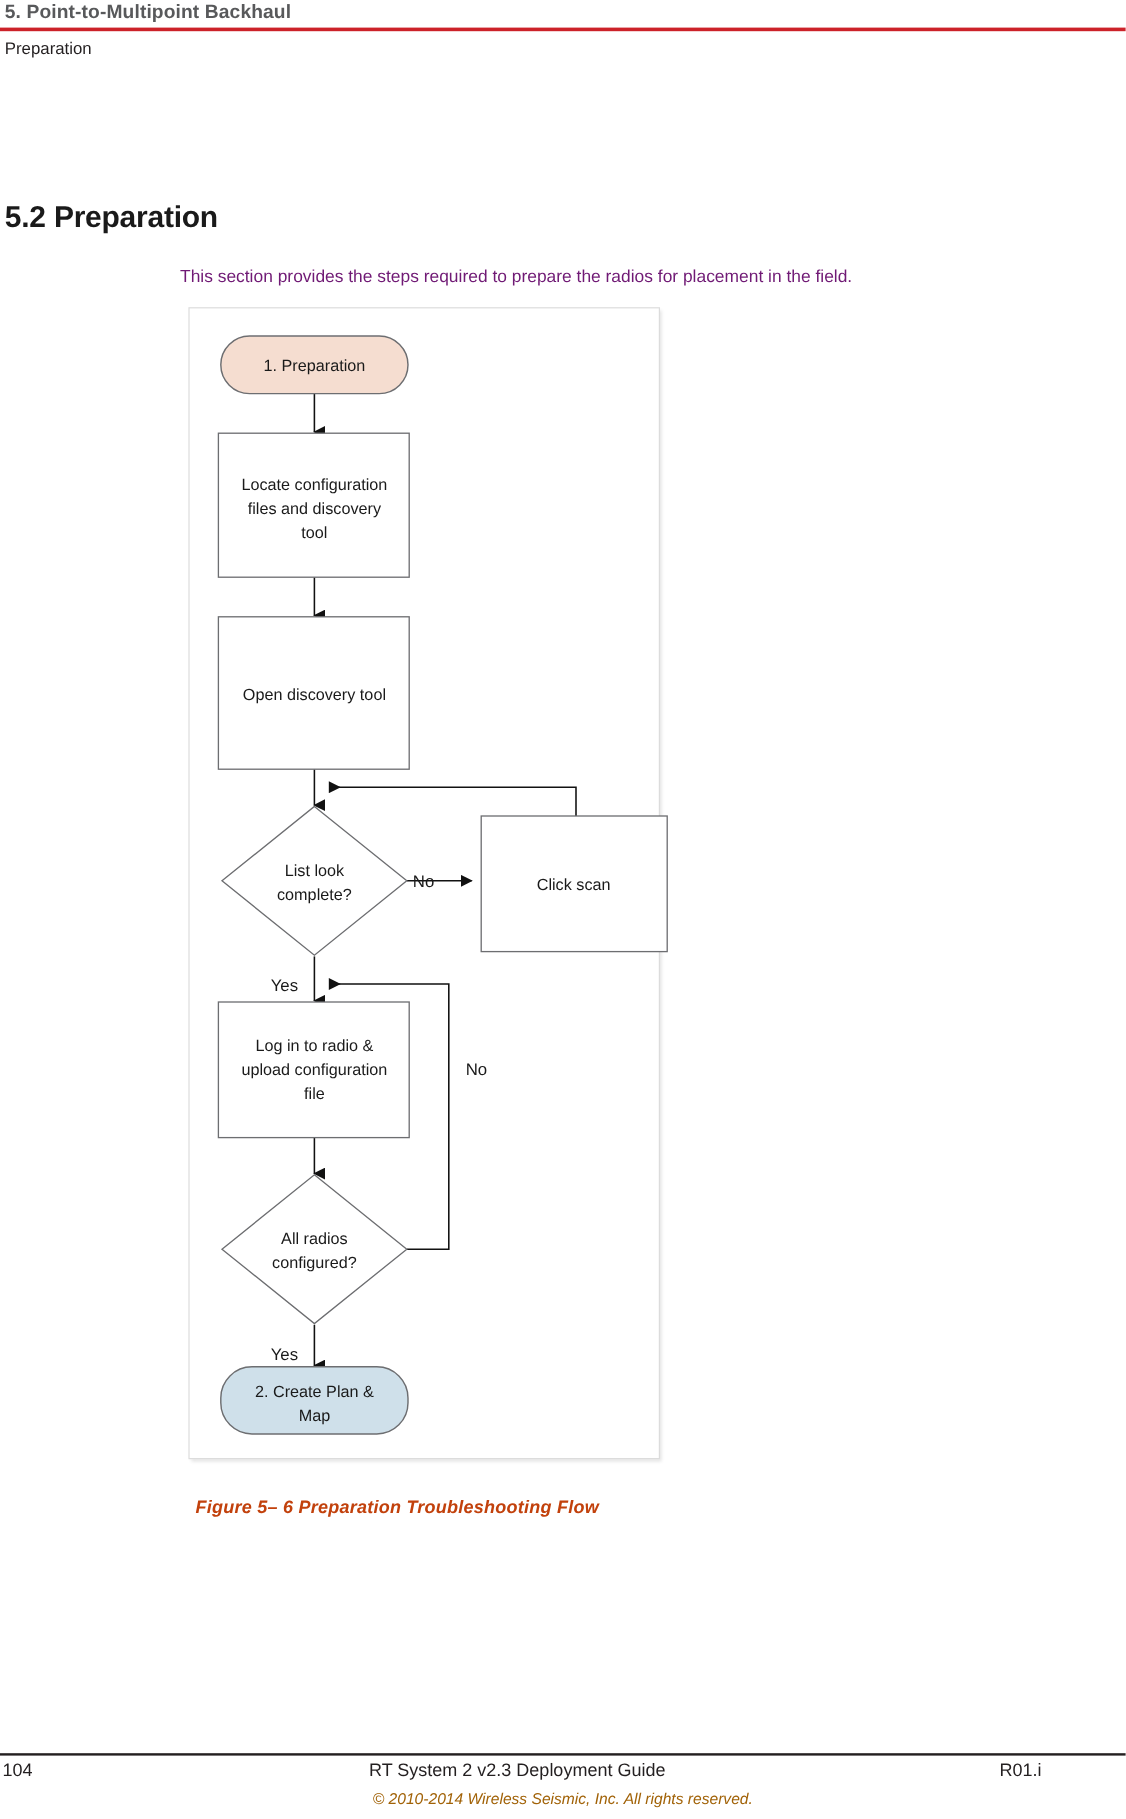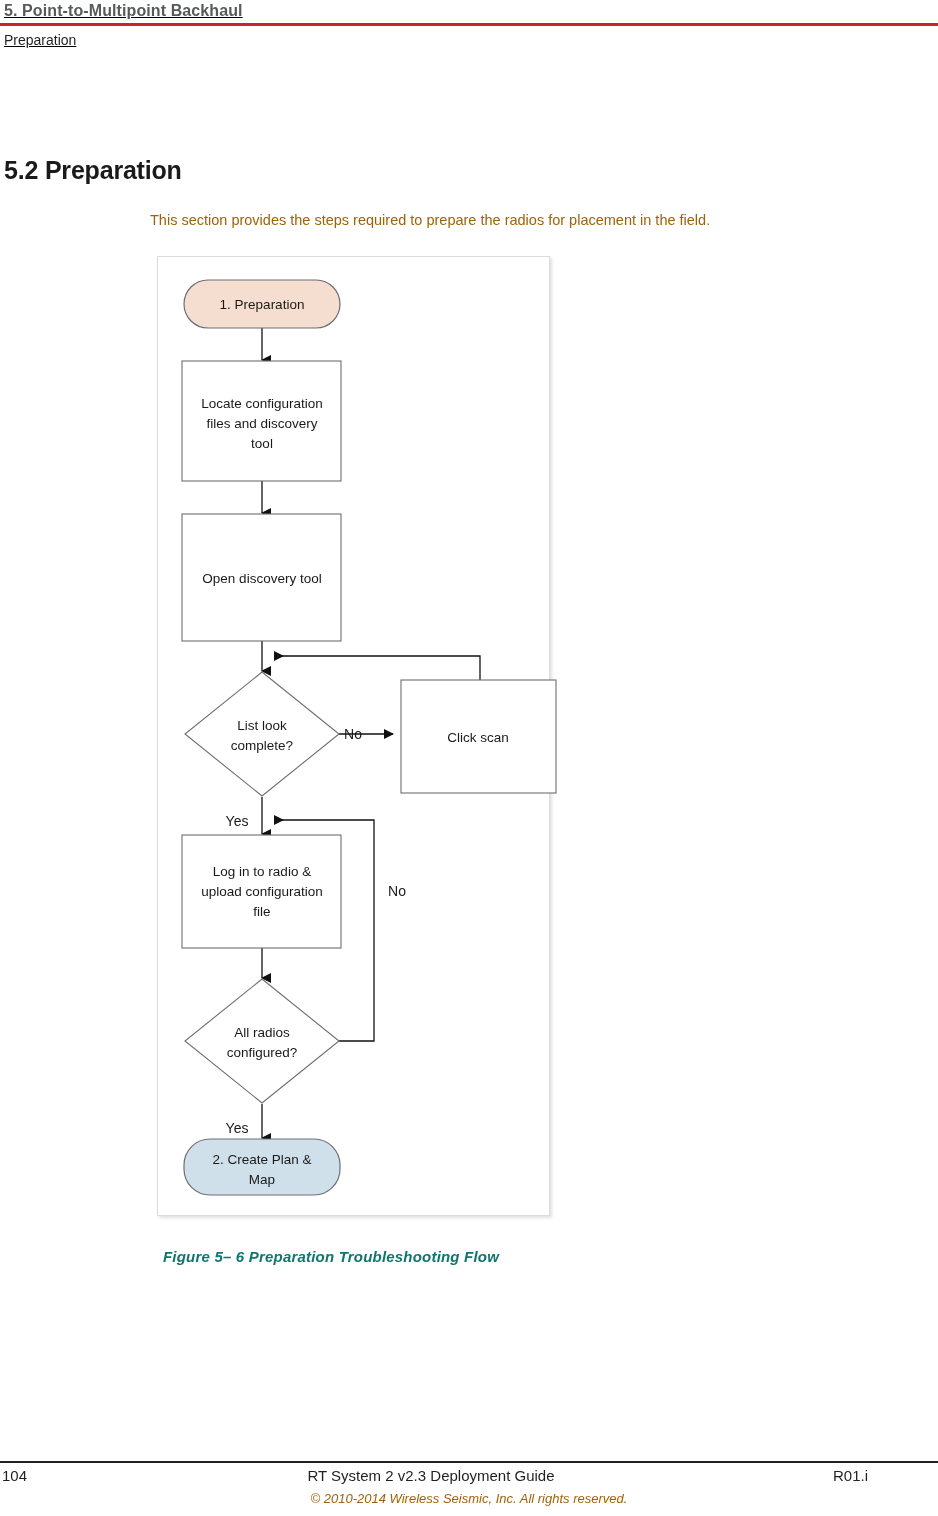--- a/index.html
+++ b/index.html
@@ -14,21 +14,20 @@
     font-family: "Liberation Sans", sans-serif;
     color: #000000;
     overflow: hidden;
   }
 
   
   .page-header {
     position: absolute;
     top: 0; left: 0;
     width: 746px;
-    text-decoration: underline;
   }
   .header-chapter {
     font-size: 16px;
     font-weight: bold;
     color: #58595b;
     padding: 2px 0 3px 4px;
     letter-spacing: 0.1px;
     white-space: nowrap;
   }
   .header-rule {
@@ -39,35 +38,35 @@
   .header-section {
     font-size: 14px;
     color: #231f20;
     padding: 6px 17px 0 4px;
     white-space: nowrap;
   }
 
   
   .content {
     position: absolute;
-    top: 135px;
+    top: 146px;
     left: 0;
     width: 858px;
   }
   .section-heading {
     font-size: 25px;
     font-weight: bold;
     color: #1a1a1a;
     padding-left: 4px;
     letter-spacing: -0.2px;
     line-height: 1.15;
   }
   .body-paragraph {
     font-size: 14.5px;
-    color: #a16207;
+    color: #701a75;
     margin-top: 26px;
     margin-left: 150px;
     line-height: 1.35;
   }
 
   
   .figure-wrap {
     position: absolute;
     top: 256px;
     left: 157px;
@@ -99,21 +98,21 @@
     fill: #1a1a1a;
   }
 
   .figure-caption {
     position: absolute;
     top: 1248px;
     left: 163px;
     font-size: 15px;
     font-weight: bold;
     font-style: italic;
-    color: #0f766e;
+    color: #c2410c;
     white-space: nowrap;
     letter-spacing: 0.2px;
   }
 
   
   .page-footer {
     position: absolute;
     left: 0;
     bottom: 0;
     width: 938px;

